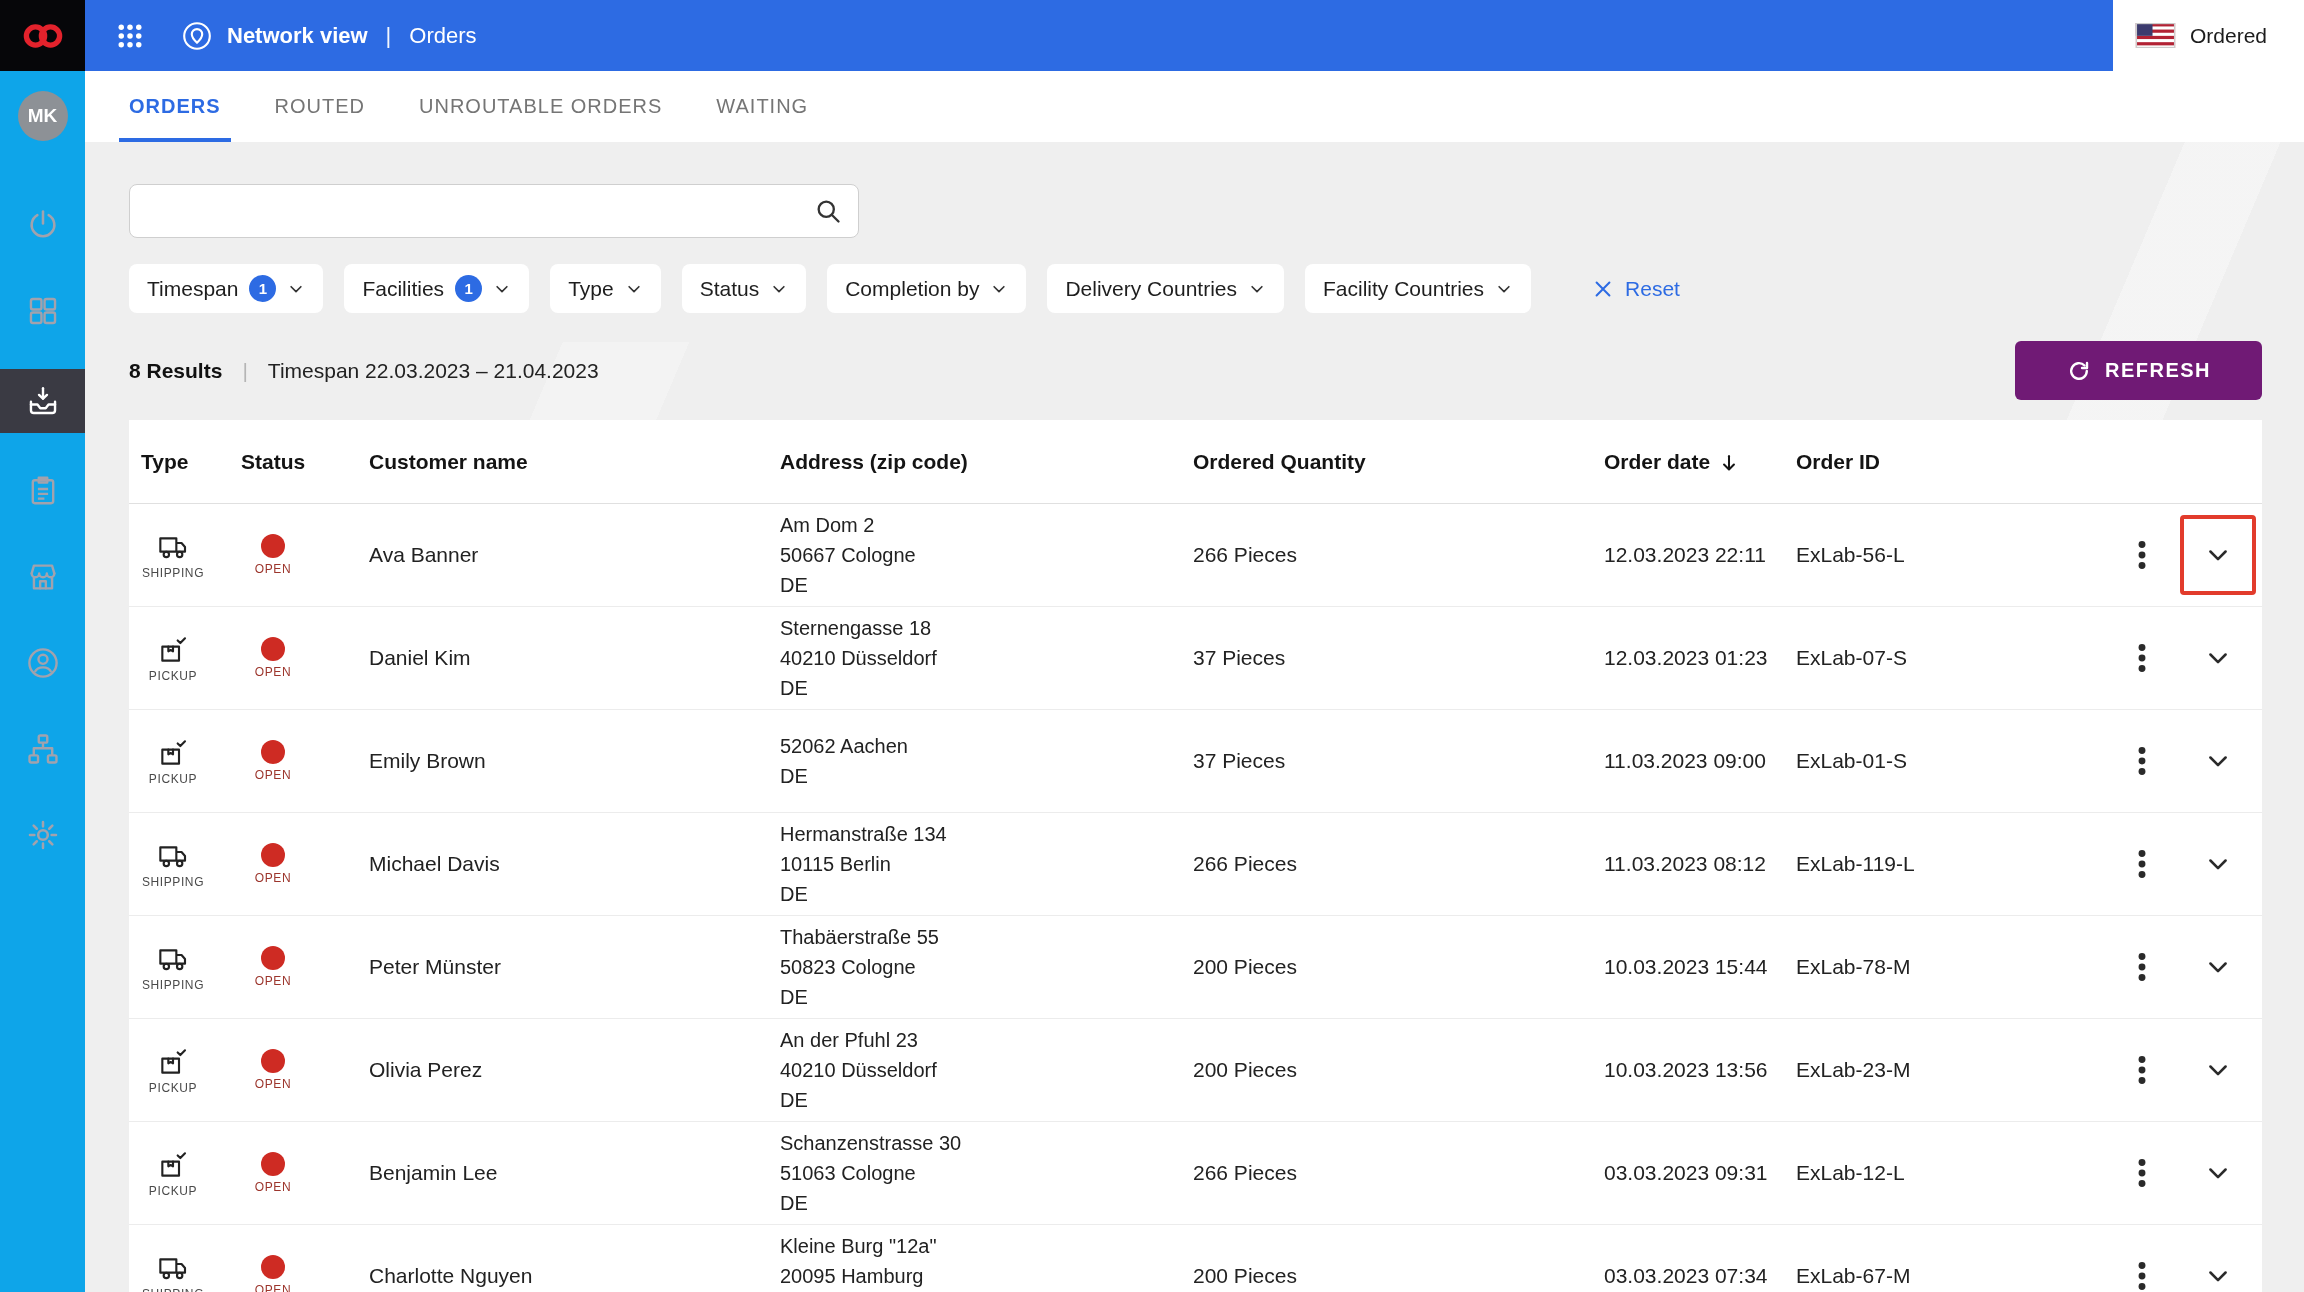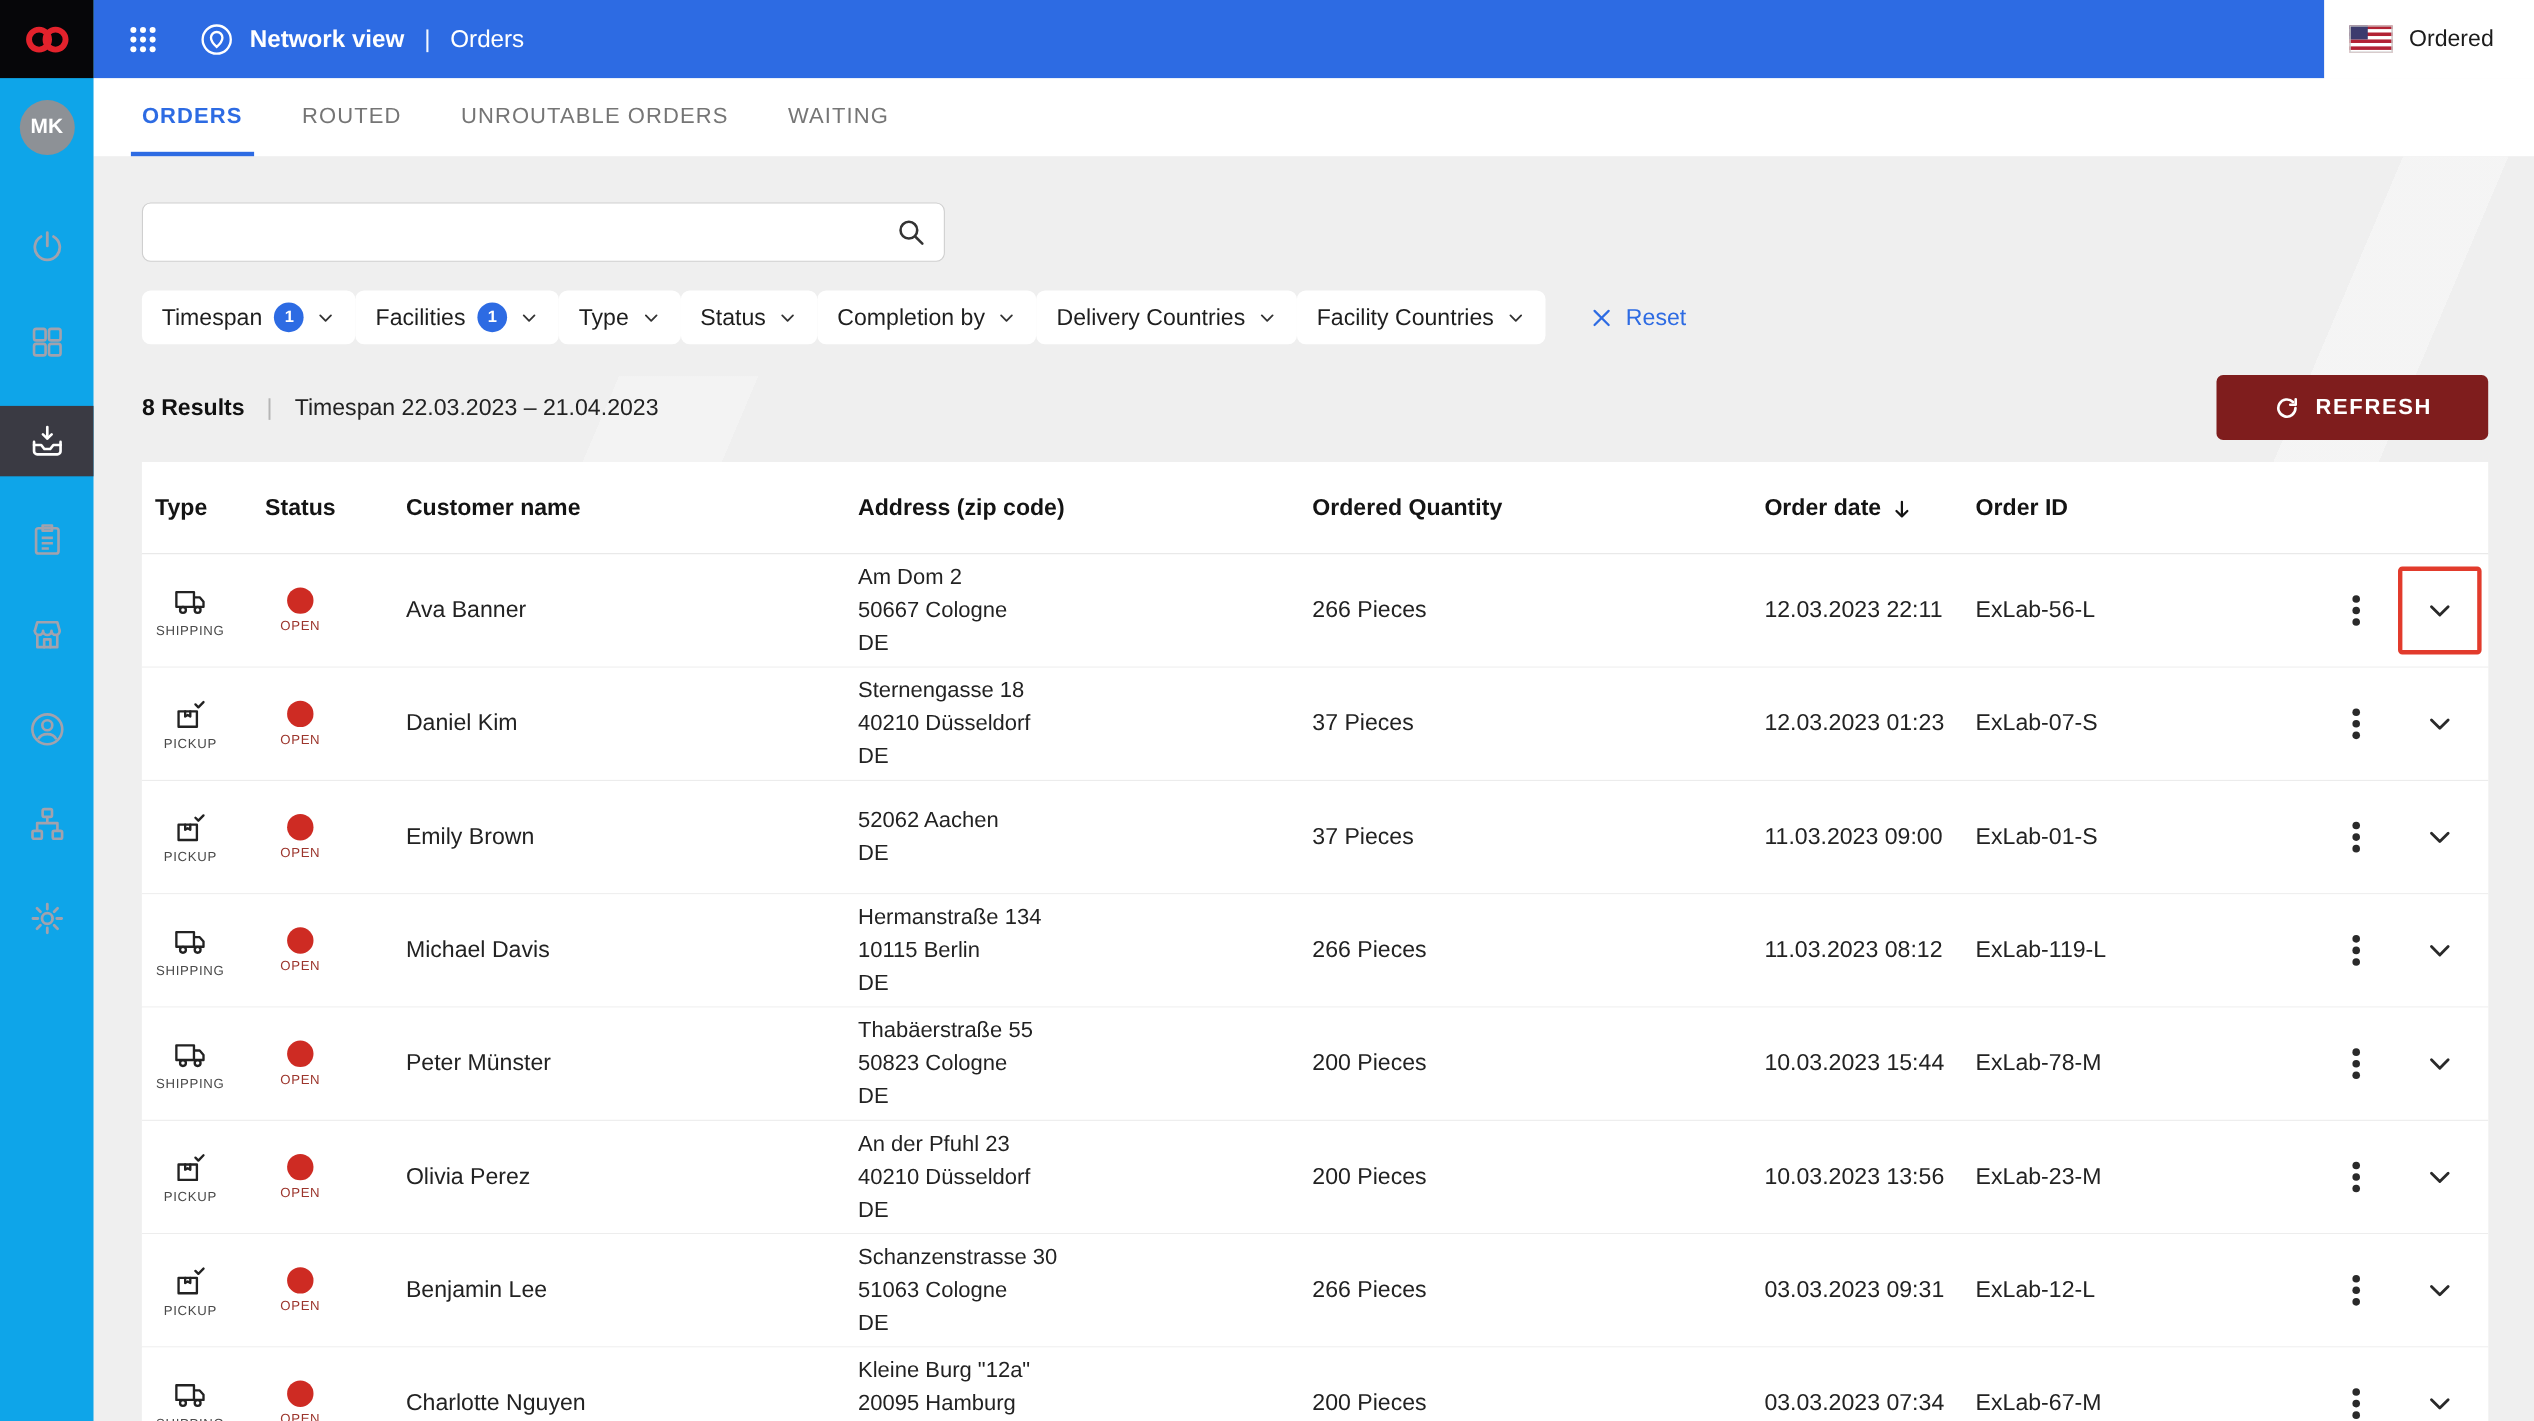--- a/index.html
+++ b/index.html
@@ -89,41 +89,41 @@
     width: 730px; height: 54px; background: #fff; border: 1px solid #cfcfcf; border-radius: 8px;
     position: relative; display: flex; align-items: center;
   }
   .searchbox input {
     flex: 1; height: 100%; border: none; outline: none; background: transparent;
     padding: 0 64px 0 18px; font-size: 21px; font-family: inherit; color: #222;
   }
   .search-ic { position: absolute; right: 16px; width: 28px; height: 28px; color: #333; cursor: pointer; }
 
   
-  .filters { margin-top: 26px; display: flex; align-items: center; }
+  .filters { margin-top: 26px; display: flex; align-items: center; gap: 21px; }
   .chip {
     height: 49px; background: #fff; border-radius: 8px; padding: 0 18px;
     display: inline-flex; align-items: center; gap: 11px; font-size: 21px; color: #1e1e1e;
   }
   .chip .badge {
     width: 27px; height: 27px; border-radius: 50%; background: #2d6be3; color: #fff;
     font-size: 15px; font-weight: bold; display: flex; align-items: center; justify-content: center;
   }
   .chip svg.cv { width: 18px; height: 18px; color: #333; }
   .resetbtn { margin-left: 40px; display: inline-flex; align-items: center; gap: 11px; color: #2d6be3; font-size: 21px; }
   .resetbtn svg { width: 22px; height: 22px; }
 
   
   .resultsrow { margin-top: 28px; display: flex; align-items: center; }
   .res-count { font-size: 21px; font-weight: bold; color: #111; }
   .res-sep { margin: 0 20px; color: #b5b5b5; font-size: 21px; }
   .res-timespan { font-size: 21px; color: #222; }
   .spacer { flex: 1; }
   .refreshbtn {
-    width: 247px; height: 59px; border-radius: 6px; background: #7f1d1d; color: #fff;
+    width: 247px; height: 59px; border-radius: 6px; background: #701a75; color: #fff;
     font-size: 20px; font-weight: bold; letter-spacing: 1.5px;
     display: flex; align-items: center; justify-content: center; gap: 13px;
   }
   .refreshbtn svg { width: 26px; height: 26px; }
 
   
   .table { margin-top: 20px; background: #fff; width: 2133px; }
   .thead, .trow {
     display: grid;
     grid-template-columns: 100px 128px 411px 413px 411px 192px 316px 60px 92px;

